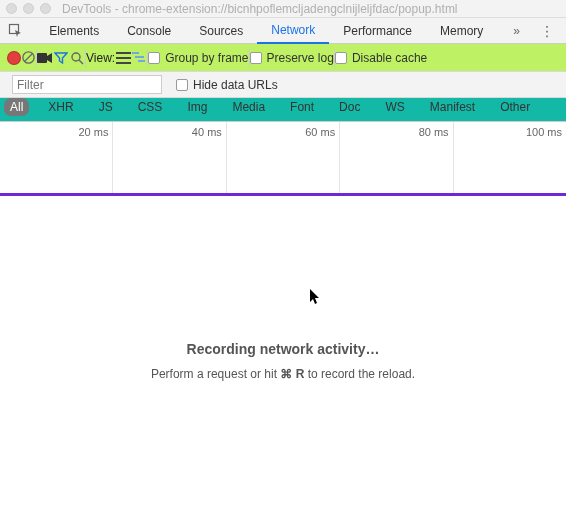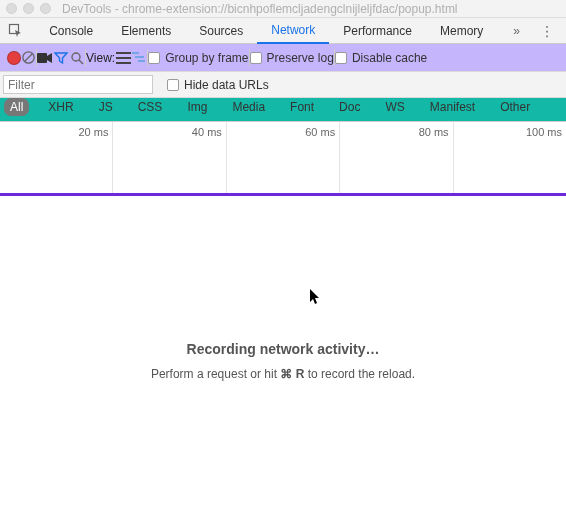--- a/index.html
+++ b/index.html
@@ -14,30 +14,30 @@
   
   .tabsrow { height: 26px; background: #f3f3f3; border-bottom: 1px solid #ccc; display:flex; align-items:center; padding-left:6px; }
   .tabsrow .picker { width:22px; display:flex; justify-content:center; }
   .tabs { display:flex; align-items:center; gap:0; margin-left:10px; }
   .tab { padding: 0 14px; height:26px; line-height:26px; color:#333; cursor:default; font-size:12px; }
   .tab.active { color:#1a73e8; border-bottom:2px solid #1a73e8; height:26px; line-height:24px; }
   .chev { margin-left:8px; padding:0 8px; color:#666; }
   .dots { margin-left:auto; padding:0 12px; color:#666; font-size:14px; }
 
   
-  .toolbar { height:28px; background:#c4b5fd; border-bottom:1px solid #d9d9d9; display:flex; align-items:center; padding:0 8px; gap:0; }
+  .toolbar { height:28px; background:#bef264; border-bottom:1px solid #d9d9d9; display:flex; align-items:center; padding:0 8px; gap:0; }
   .rec { width:12px; height:12px; border-radius:50%; background:#e53e3e; box-shadow:0 0 0 1px #b03030; }
   .iconbtn { width:16px; height:16px; display:flex; align-items:center; justify-content:center; color:#555; }
   .sep { width:1px; height:18px; background:#ccc; }
   .lbl { color:#222; font-size:12px; }
   .checkbox { display:flex; align-items:center; gap:5px; }
   .checkbox .box { width:12px; height:12px; border:1px solid #999; border-radius:2px; background:#fff; }
 
   
-  .filterrow { height:26px; background:#f3f3f3; border-bottom:1px solid #d9d9d9; display:flex; align-items:center; padding:0 3px; gap:14px; }
+  .filterrow { height:26px; background:#f3f3f3; border-bottom:1px solid #d9d9d9; display:flex; align-items:center; padding:0 12px; gap:14px; }
   .filterinput { width:150px; height:19px; border:1px solid #ccc; background:#fff; padding:0 4px; font-size:12px; color:#999; }
 
   
   .typerow { height:24px; background:#14b8a6; border-bottom:1px solid #ccc; display:flex; align-items:flex-start; padding:0 4px; gap:13px; }
   .pill { font-size:12px; color:#333; padding:2px 6px; border-radius:7px; }
   .pill.active { background:#777; color:#fff; }
 
   
   .timeline { height:74px; border-bottom:3px solid #6d28d9; display:flex; }
   .tcol { flex:1 1 0; border-right:1px solid #e4e4e4; position:relative; }
@@ -67,22 +67,22 @@
 </div>
 
 <div class="tabsrow">
   <div class="picker nosvg">
     <svg width="16" height="16" viewBox="0 0 16 16">
         <rect x="1.5" y="1.5" width="9" height="9" fill="none" stroke="#666" stroke-width="1.2"></rect>
         <path d="M7 7 L13 10 L10 11 L9 14 Z" fill="#666"></path>
       </svg>
   </div>
   <div class="tabs">
+    <div class="tab">Elements</div>
     <div class="tab">Console</div>
-    <div class="tab">Elements</div>
     <div class="tab">Sources</div>
     <div class="tab active">Network</div>
     <div class="tab">Performance</div>
     <div class="tab">Memory</div>
     <div class="chev">»</div>
   </div>
   <div class="dots">⋮</div>
 </div>
 
 <div class="toolbar">

